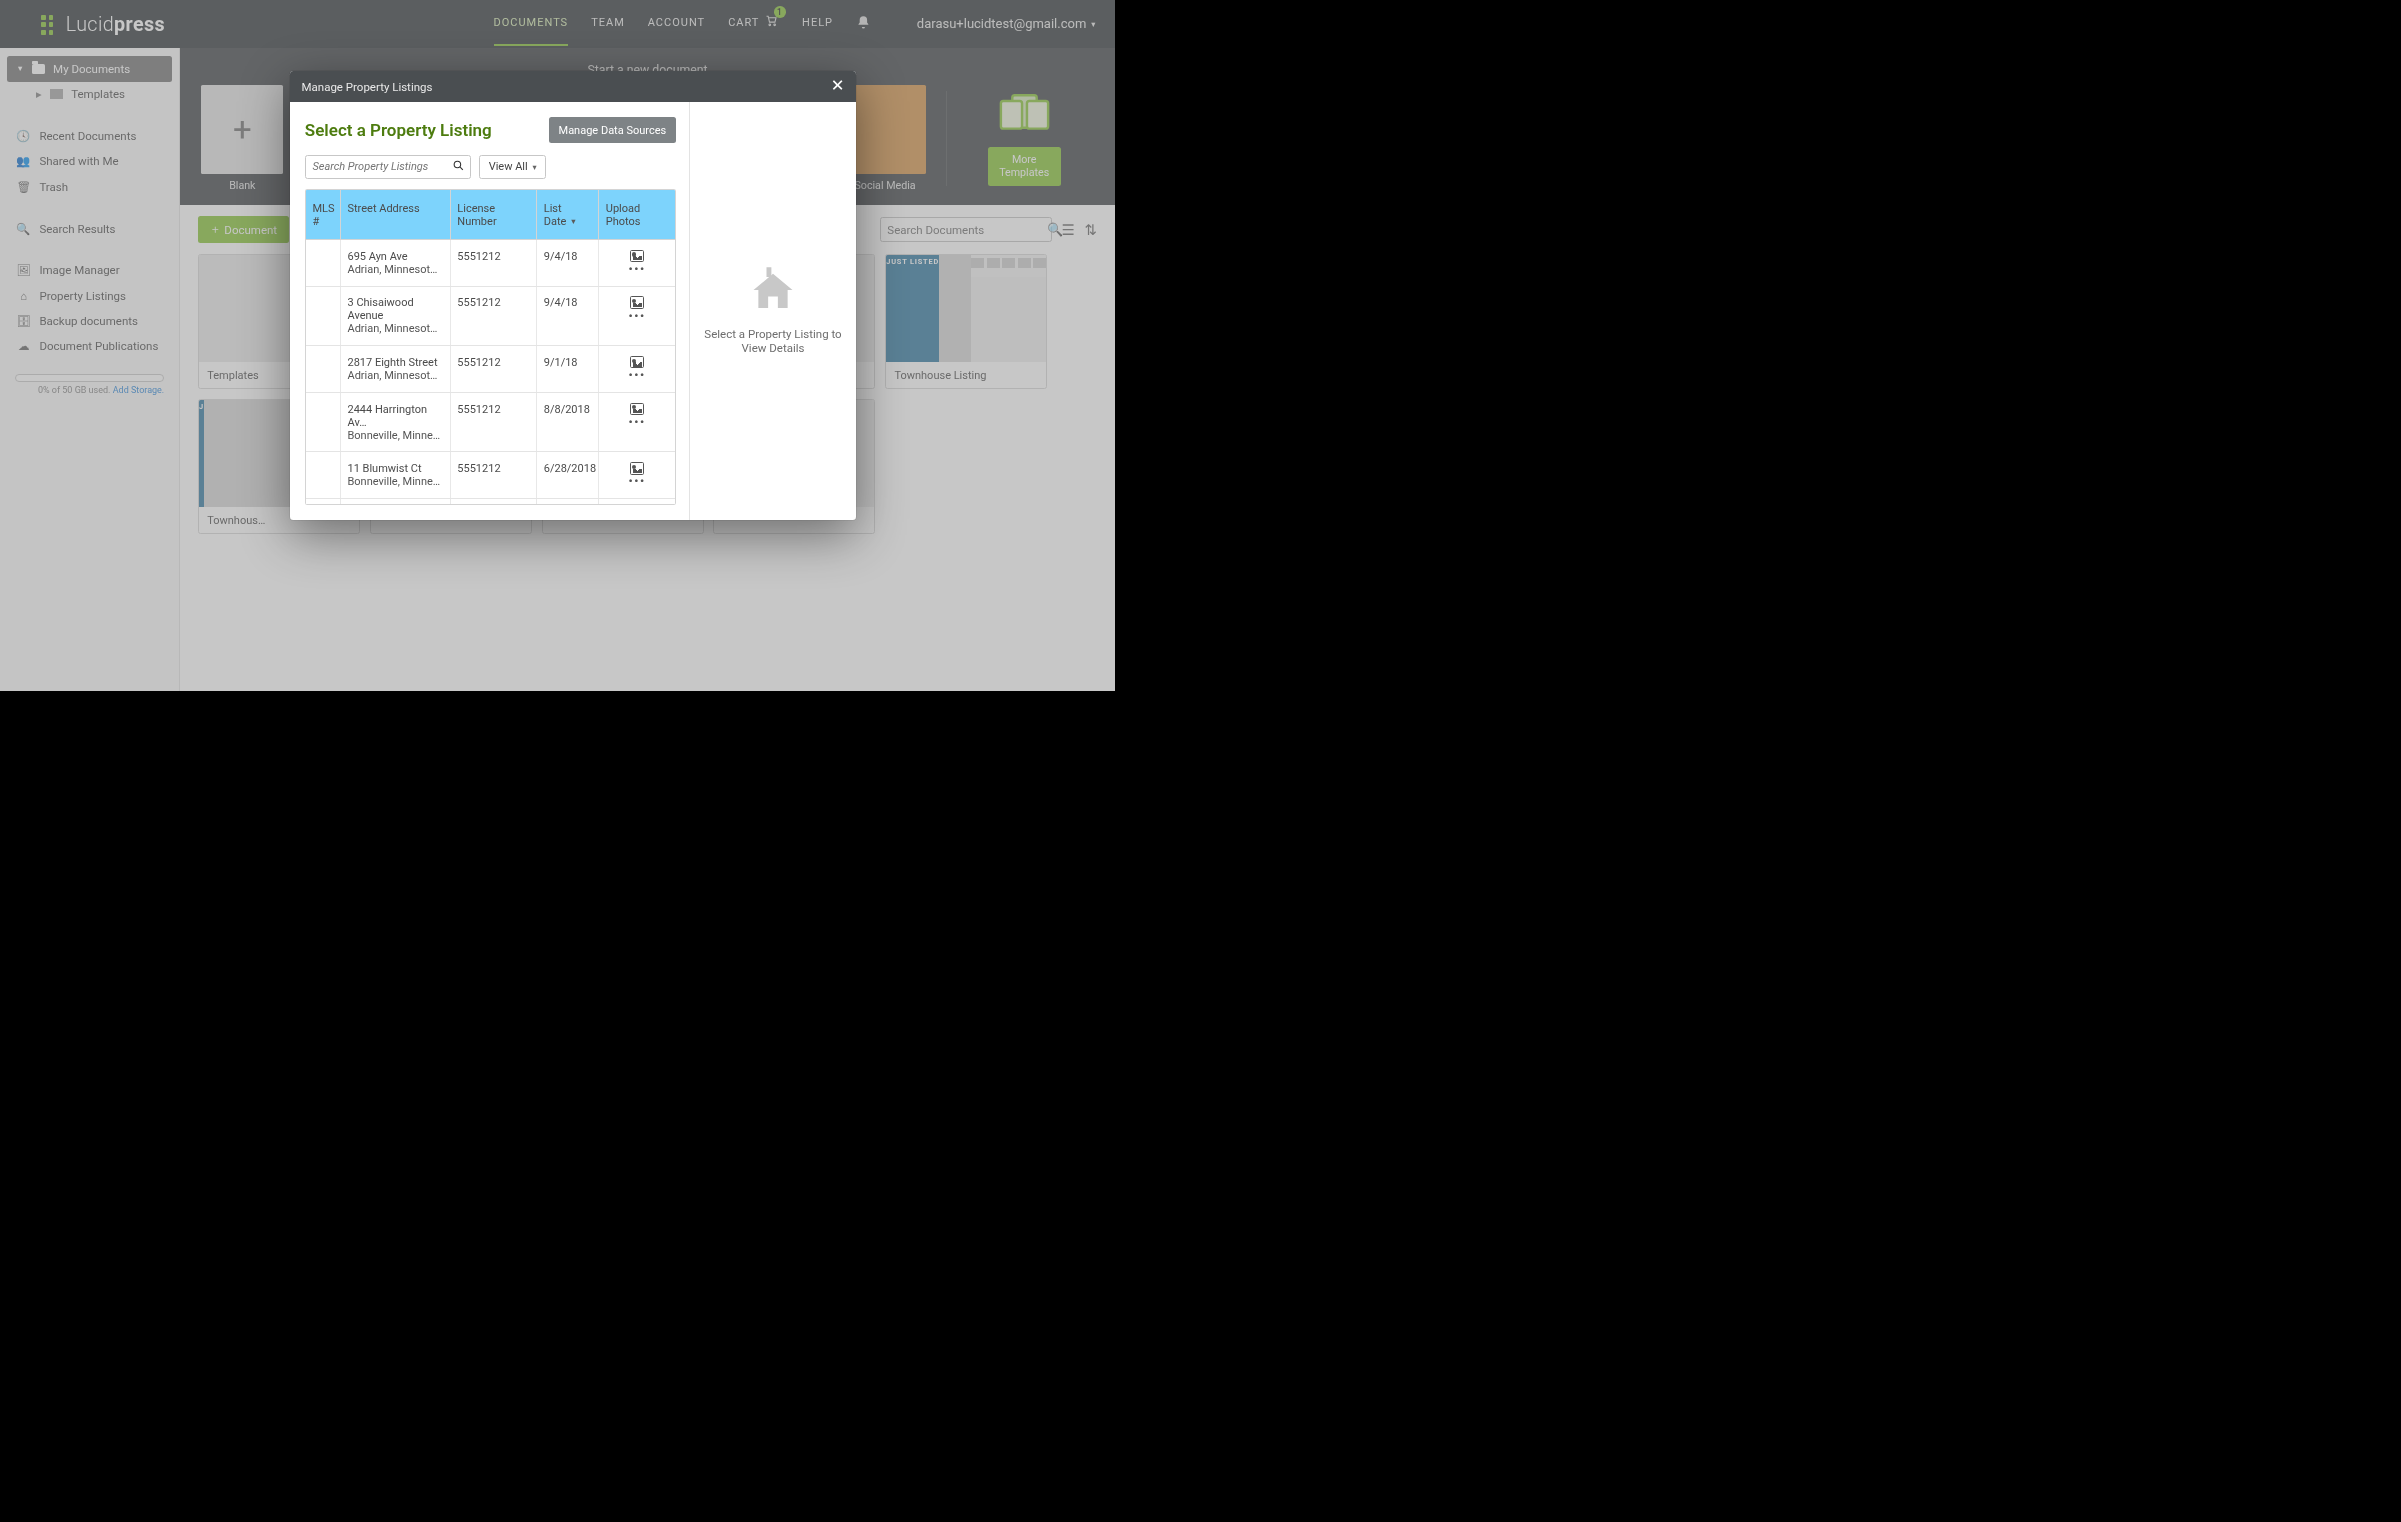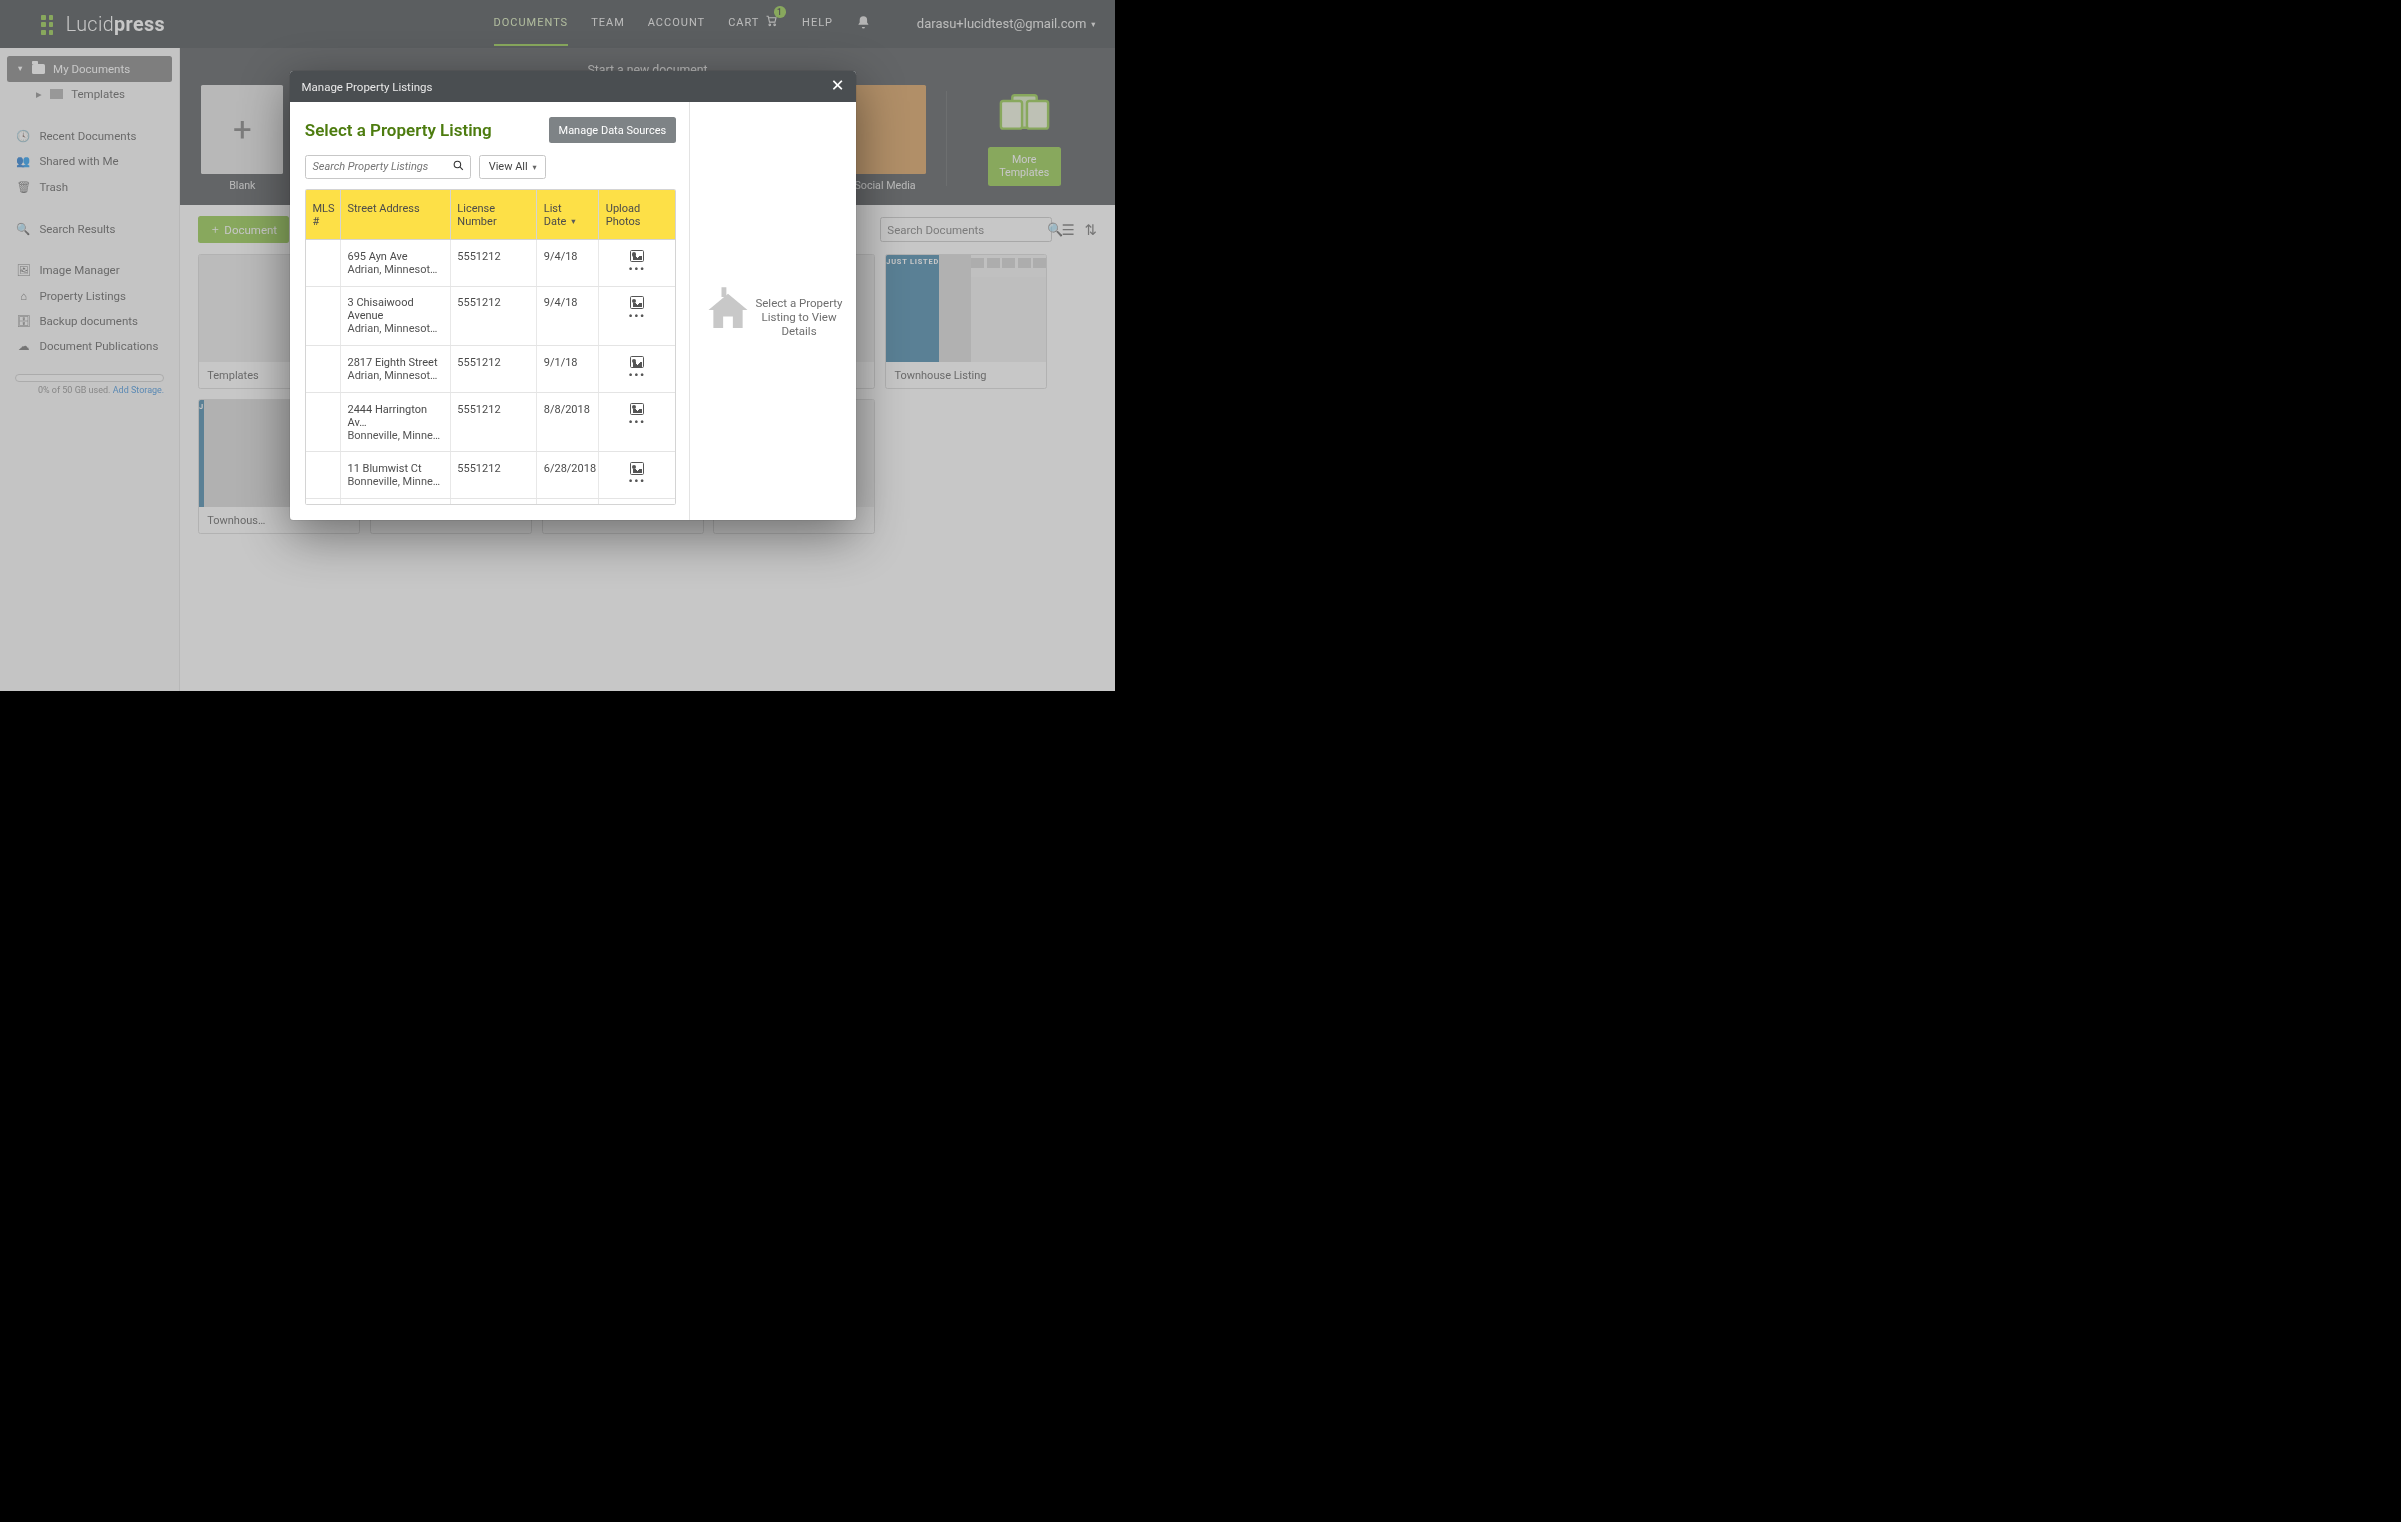--- a/index.html
+++ b/index.html
@@ -70,35 +70,35 @@
   .modal-left-header h2{ font-size:17px; font-weight:600; color:#4d7c0f;text-align:center;}
   .mds-btn{ background:#7e8386;color:#fff;border:none;border-radius:2.5px;padding:6.6px 9.8px;font-size:11px;}
   .search-row{ display:flex; gap:8.2px; margin-bottom:9.8px;}
   .searchbox{ flex:0 0 164px;border:0.8px solid #c7c7c7;border-radius:2.5px;display:flex;align-items:center;padding:0 4.9px 0 6.6px;height:24.6px;}
   .searchbox input{border:none;outline:none;font-size:11px;flex:1;font-style:italic;color:#777;}
   .viewall{ border:0.8px solid #c7c7c7;border-radius:2.5px;height:24.6px;padding:0 8.2px;display:flex;align-items:center;font-size:11px;color:#444;gap:4.9px;background:#fff;cursor:pointer;}
   .viewall::after{content:"▾";font-size:8.2px;color:#666;}
 
   .tablewrap{ border:0.8px solid #d4d4d4;border-radius:1.6px;overflow:hidden;}
   table.pl{ width:100%; border-collapse:collapse; font-size:11px; color:#4b4b4b; table-layout:fixed;}
-  table.pl th{ background:#fde047; text-align:left; font-weight:400; padding:11.5px 6.6px; border-bottom:0.8px solid #d4d4d4; border-right:0.8px solid #d4d4d4; position:relative; vertical-align:top;}
+  table.pl th{ background:#7dd3fc; text-align:left; font-weight:400; padding:11.5px 6.6px; border-bottom:0.8px solid #d4d4d4; border-right:0.8px solid #d4d4d4; position:relative; vertical-align:top;}
   table.pl th:last-child{border-right:none;}
   table.pl th.sorted::after{content:"▼";font-size:7.4px;color:#5b5b5b;margin-left:3.3px;position:relative;top:-0.8px;}
   table.pl td{ padding:9.8px 6.6px; border-bottom:0.8px solid #e4e4e4; border-right:0.8px solid #e8e8e8; vertical-align:top;}
   table.pl td:last-child{border-right:none;}
   .addr2{color:#555; white-space:nowrap; overflow:hidden; text-overflow:ellipsis;}
   .upload-cell{ display:flex; flex-direction:column; align-items:center; gap:4.9px; color:#555;}
   .img-ico{width:14.8px;height:12.3px;border:1.2px solid #555;border-radius:1.6px;position:relative;}
   .img-ico::before{content:"";position:absolute;width:4.1px;height:4.1px;border-radius:50%;background:#555;left:1.6px;top:1.6px;}
   .img-ico::after{content:"";position:absolute;left:2.5px;right:1.6px;bottom:0.8px;height:4.1px;background:linear-gradient(45deg,#555 50%, transparent 50%), linear-gradient(-45deg,#555 50%, transparent 50%);}
   .dots{letter-spacing:1.6px;font-weight:700;font-size:11.5px;line-height:.4;}
   .tablewrap .scroll-ind{position:absolute;right:2.5px;top:2.5px;width:5.7px;height:28px;background:#c8c8c8;border-radius:2.5px;}
   .pl-scroll{max-height:316px;overflow:hidden;position:relative;}
 
-  .modal-right{ width:166px; display:flex; flex-direction:row; align-items:center; justify-content:center; color:#6e6e6e; font-size:11.5px; text-align:center; padding:0 11.5px;}
+  .modal-right{ width:166px; display:flex; flex-direction:column; align-items:center; justify-content:center; color:#6e6e6e; font-size:11.5px; text-align:center; padding:0 11.5px;}
   .house-ico svg{ color:#a9a9a9;}
 
   .modal-footer{ padding:9.8px; display:flex; justify-content:flex-end; border-top:0px;}
   .done-btn{ background:#cfcfcf;color:#555;border:none;border-radius:2.5px;padding:6.6px 14.8px;font-size:11.5px;}
 
   
   .letterbox{position:absolute;left:0;right:0;bottom:0;height:23px;background:#000;}
 
   .folder-ico{display:inline-block;width:13px;height:9.8px;background:#ddd;border-radius:1.6px;position:relative;}
   .folder-ico::before{content:"";position:absolute;top:-2.5px;left:0;width:5.7px;height:2.5px;background:#ddd;border-radius:0.8px 0.8px 0 0;}

